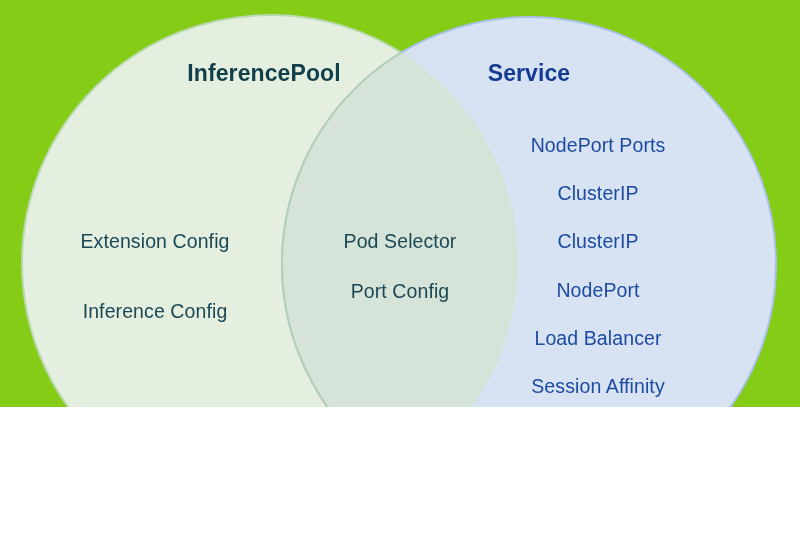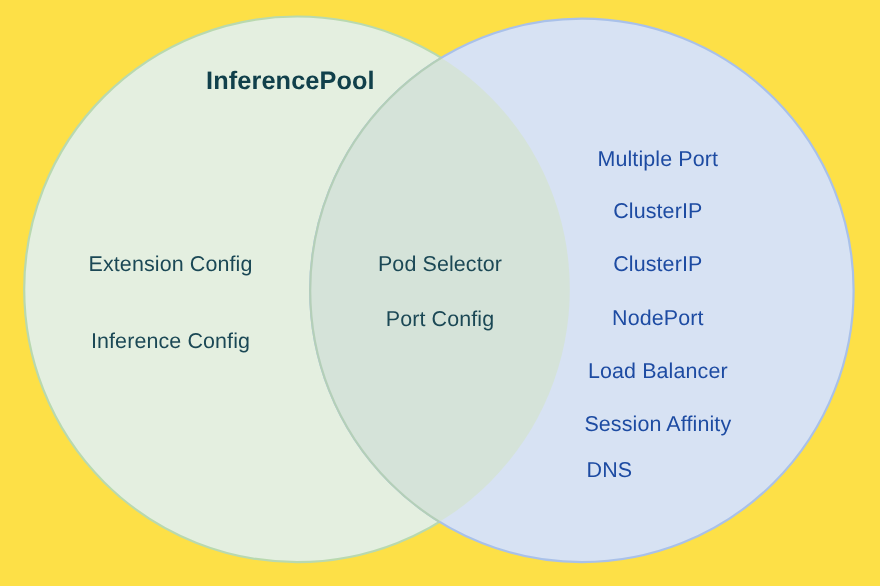--- a/index.html
+++ b/index.html
@@ -8,22 +8,22 @@
     padding: 0;
     background: #ffffff;
   }
   body {
     font-family: "Liberation Sans", sans-serif;
     -webkit-font-smoothing: antialiased;
   }
   #venn-stage {
     position: relative;
     width: 800px;
-    height: 533px;
-    background: #fde047;
+    height: 407px;
+    background: #84cc16;
     overflow: hidden;
   }
   #venn-svg {
     position: absolute;
     left: 0;
     top: 0;
     width: 800px;
     height: 533px;
     display: block;
   }
@@ -77,31 +77,32 @@
 
     <g clip-path="url(#clip-left)">
       <circle id="overlap-circle" cx="529" cy="264" r="247" fill="#d5e3d9" stroke="#b4cfb8" stroke-width="2"></circle>
     </g>
   </svg>
 
   <div class="txt-layer">
 
     <div class="label circle-title title-left" id="title-left" style="left: 264px; top: 73px; color: rgb(17, 64, 75);">InferencePool</div>
 
+    <div class="label circle-title title-right" id="title-right" style="left: 529px; top: 73px; color: rgb(20, 58, 145);">Service</div>
 
     <div id="left-items">
         <div class="label item item-left" style="left: 155px; top: 241px;">Extension Config</div>
         <div class="label item item-left" style="left: 155px; top: 291px; margin-top: 20px;">Inference Config</div>
       </div>
     <div id="center-items">
         <div class="label item item-center" style="left: 400px; top: 241px;">Pod Selector</div>
         <div class="label item item-center" style="left: 400px; top: 291px;">Port Config</div>
       </div>
     <div id="right-items">
-        <div class="label item item-right" style="left: 598px; top: 145px;">Multiple Port</div>
+        <div class="label item item-right" style="left: 598px; top: 145px;">NodePort Ports</div>
         <div class="label item item-right" style="left: 598px; top: 193px;">ClusterIP</div>
         <div class="label item item-right" style="left: 598px; top: 241px;">ClusterIP</div>
         <div class="label item item-right" style="left: 598px; top: 290px;">NodePort</div>
         <div class="label item item-right" style="left: 598px; top: 338px; text-align: center;">Load Balancer</div>
         <div class="label item item-right" style="left: 598px; top: 386px;">Session Affinity</div>
         <div class="label item item-right" style="left: 554px; top: 428px; text-align: right;">DNS</div>
       </div>
 
   </div>
 </div>

